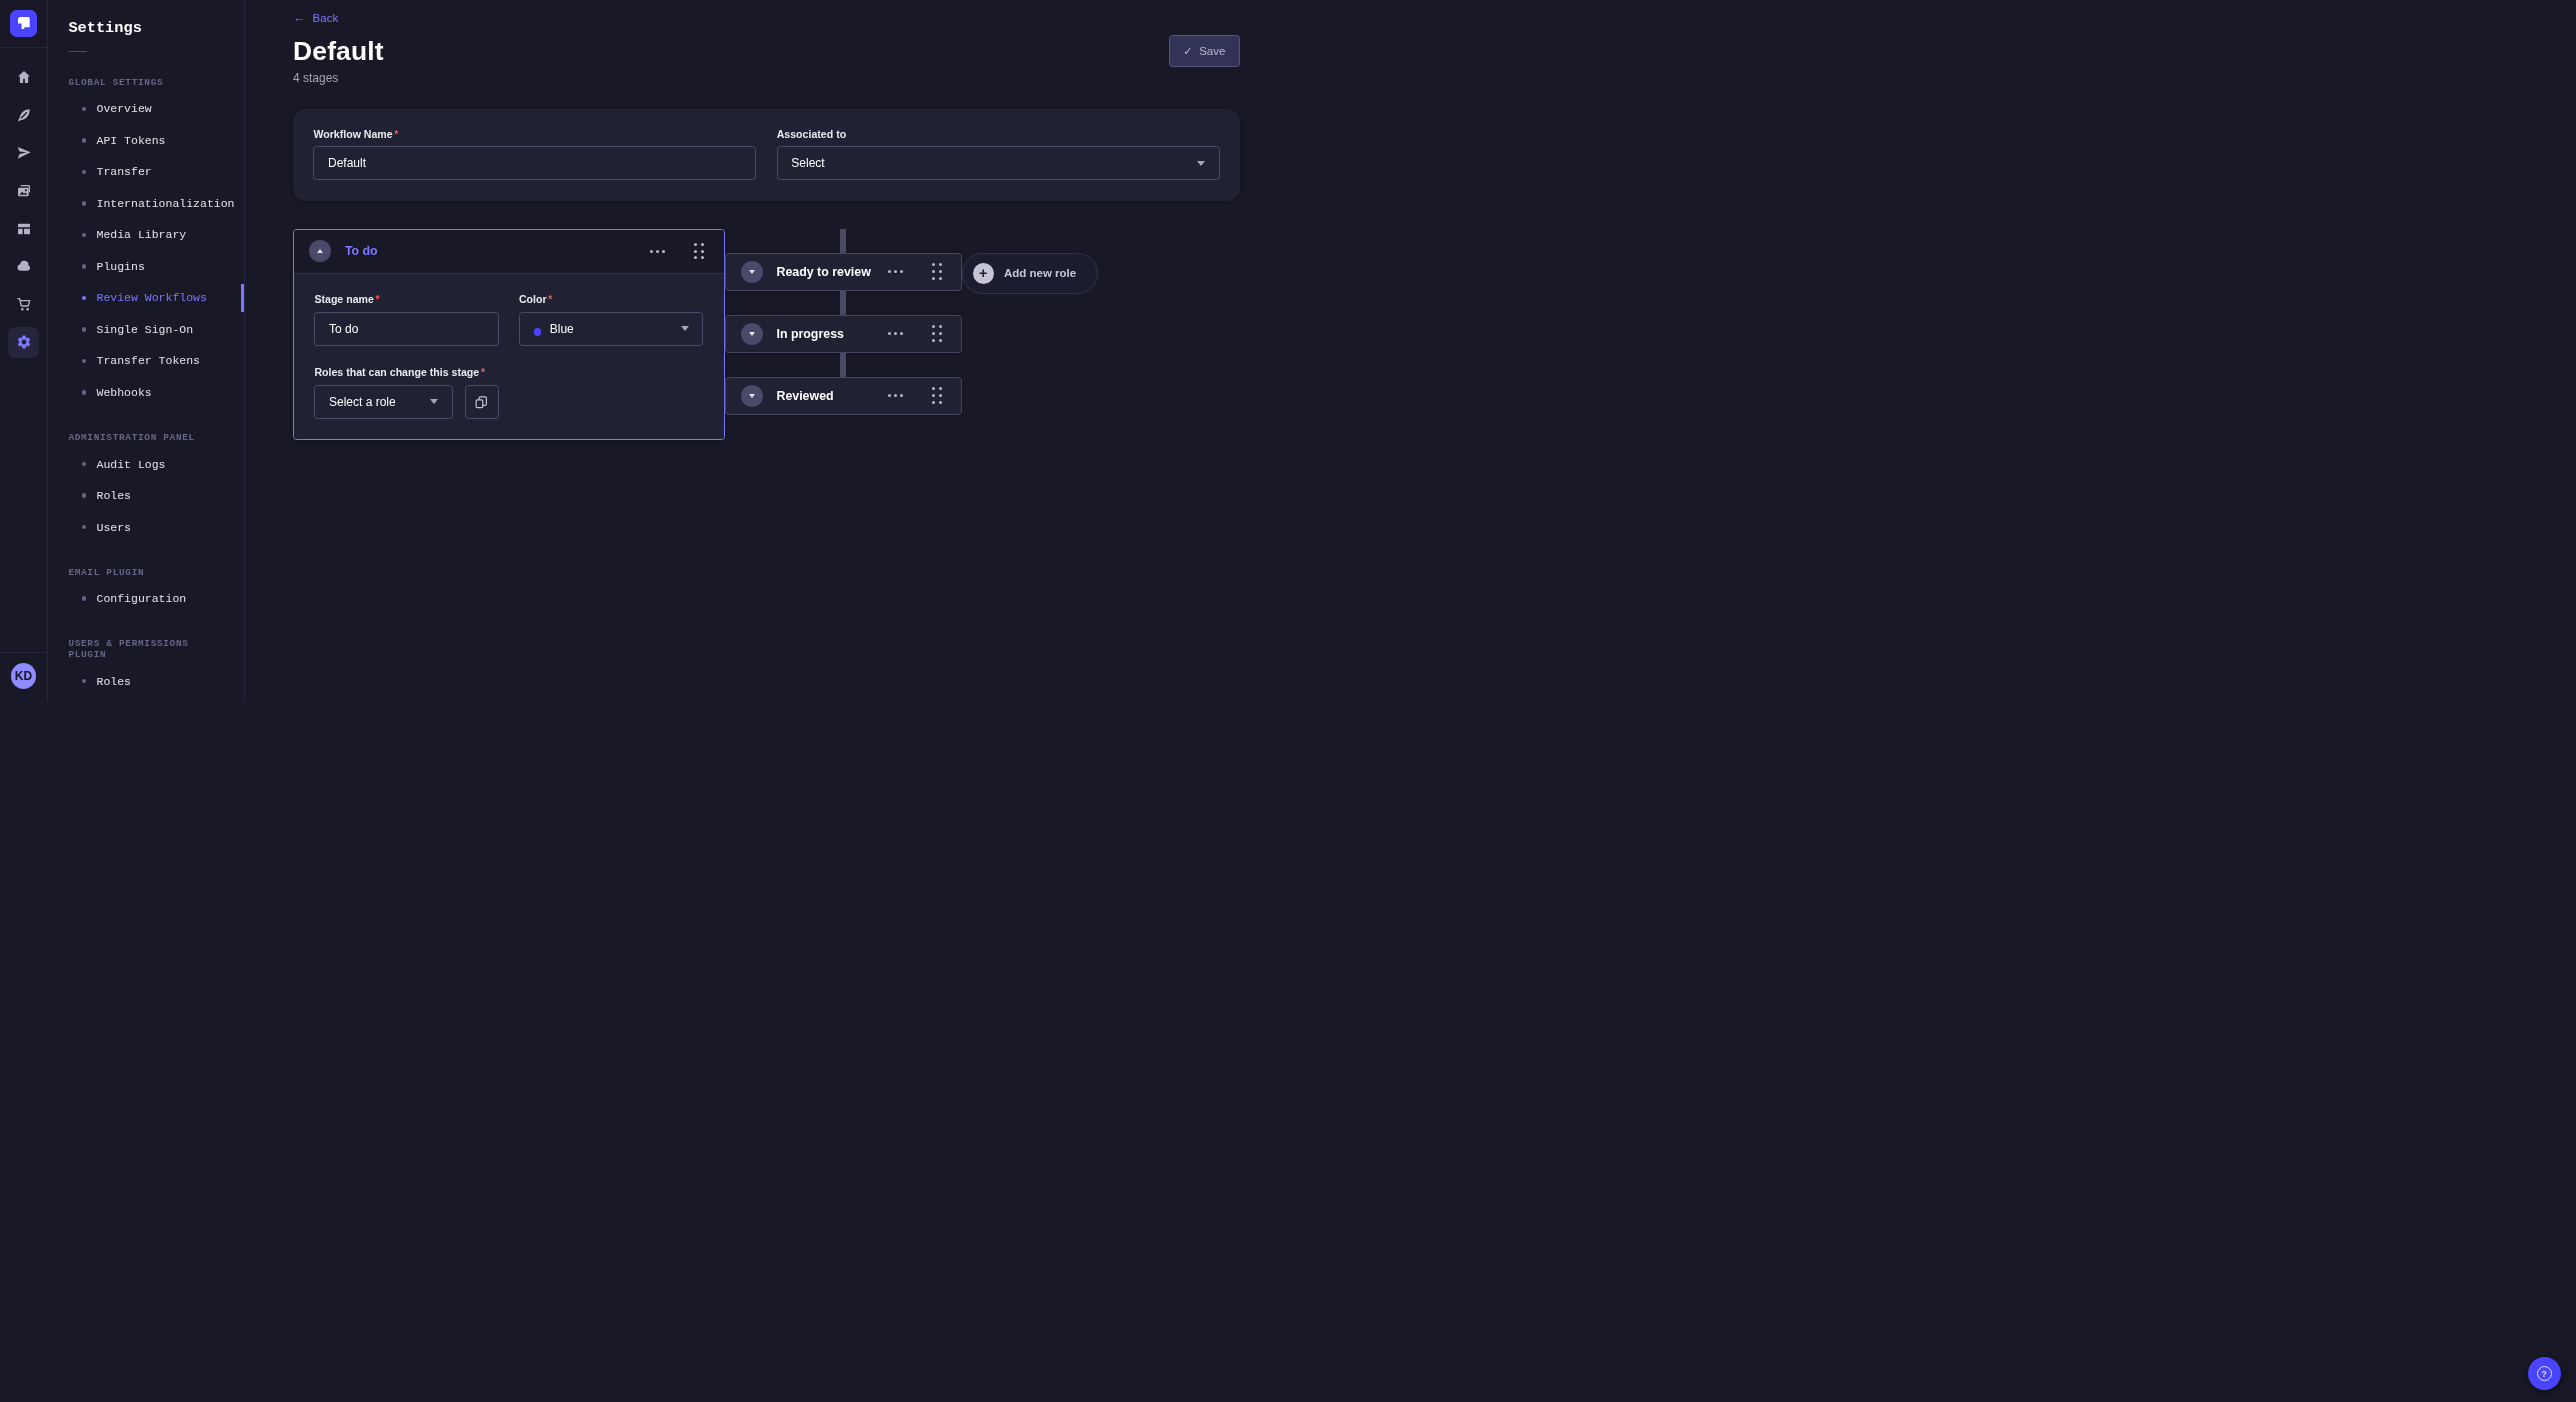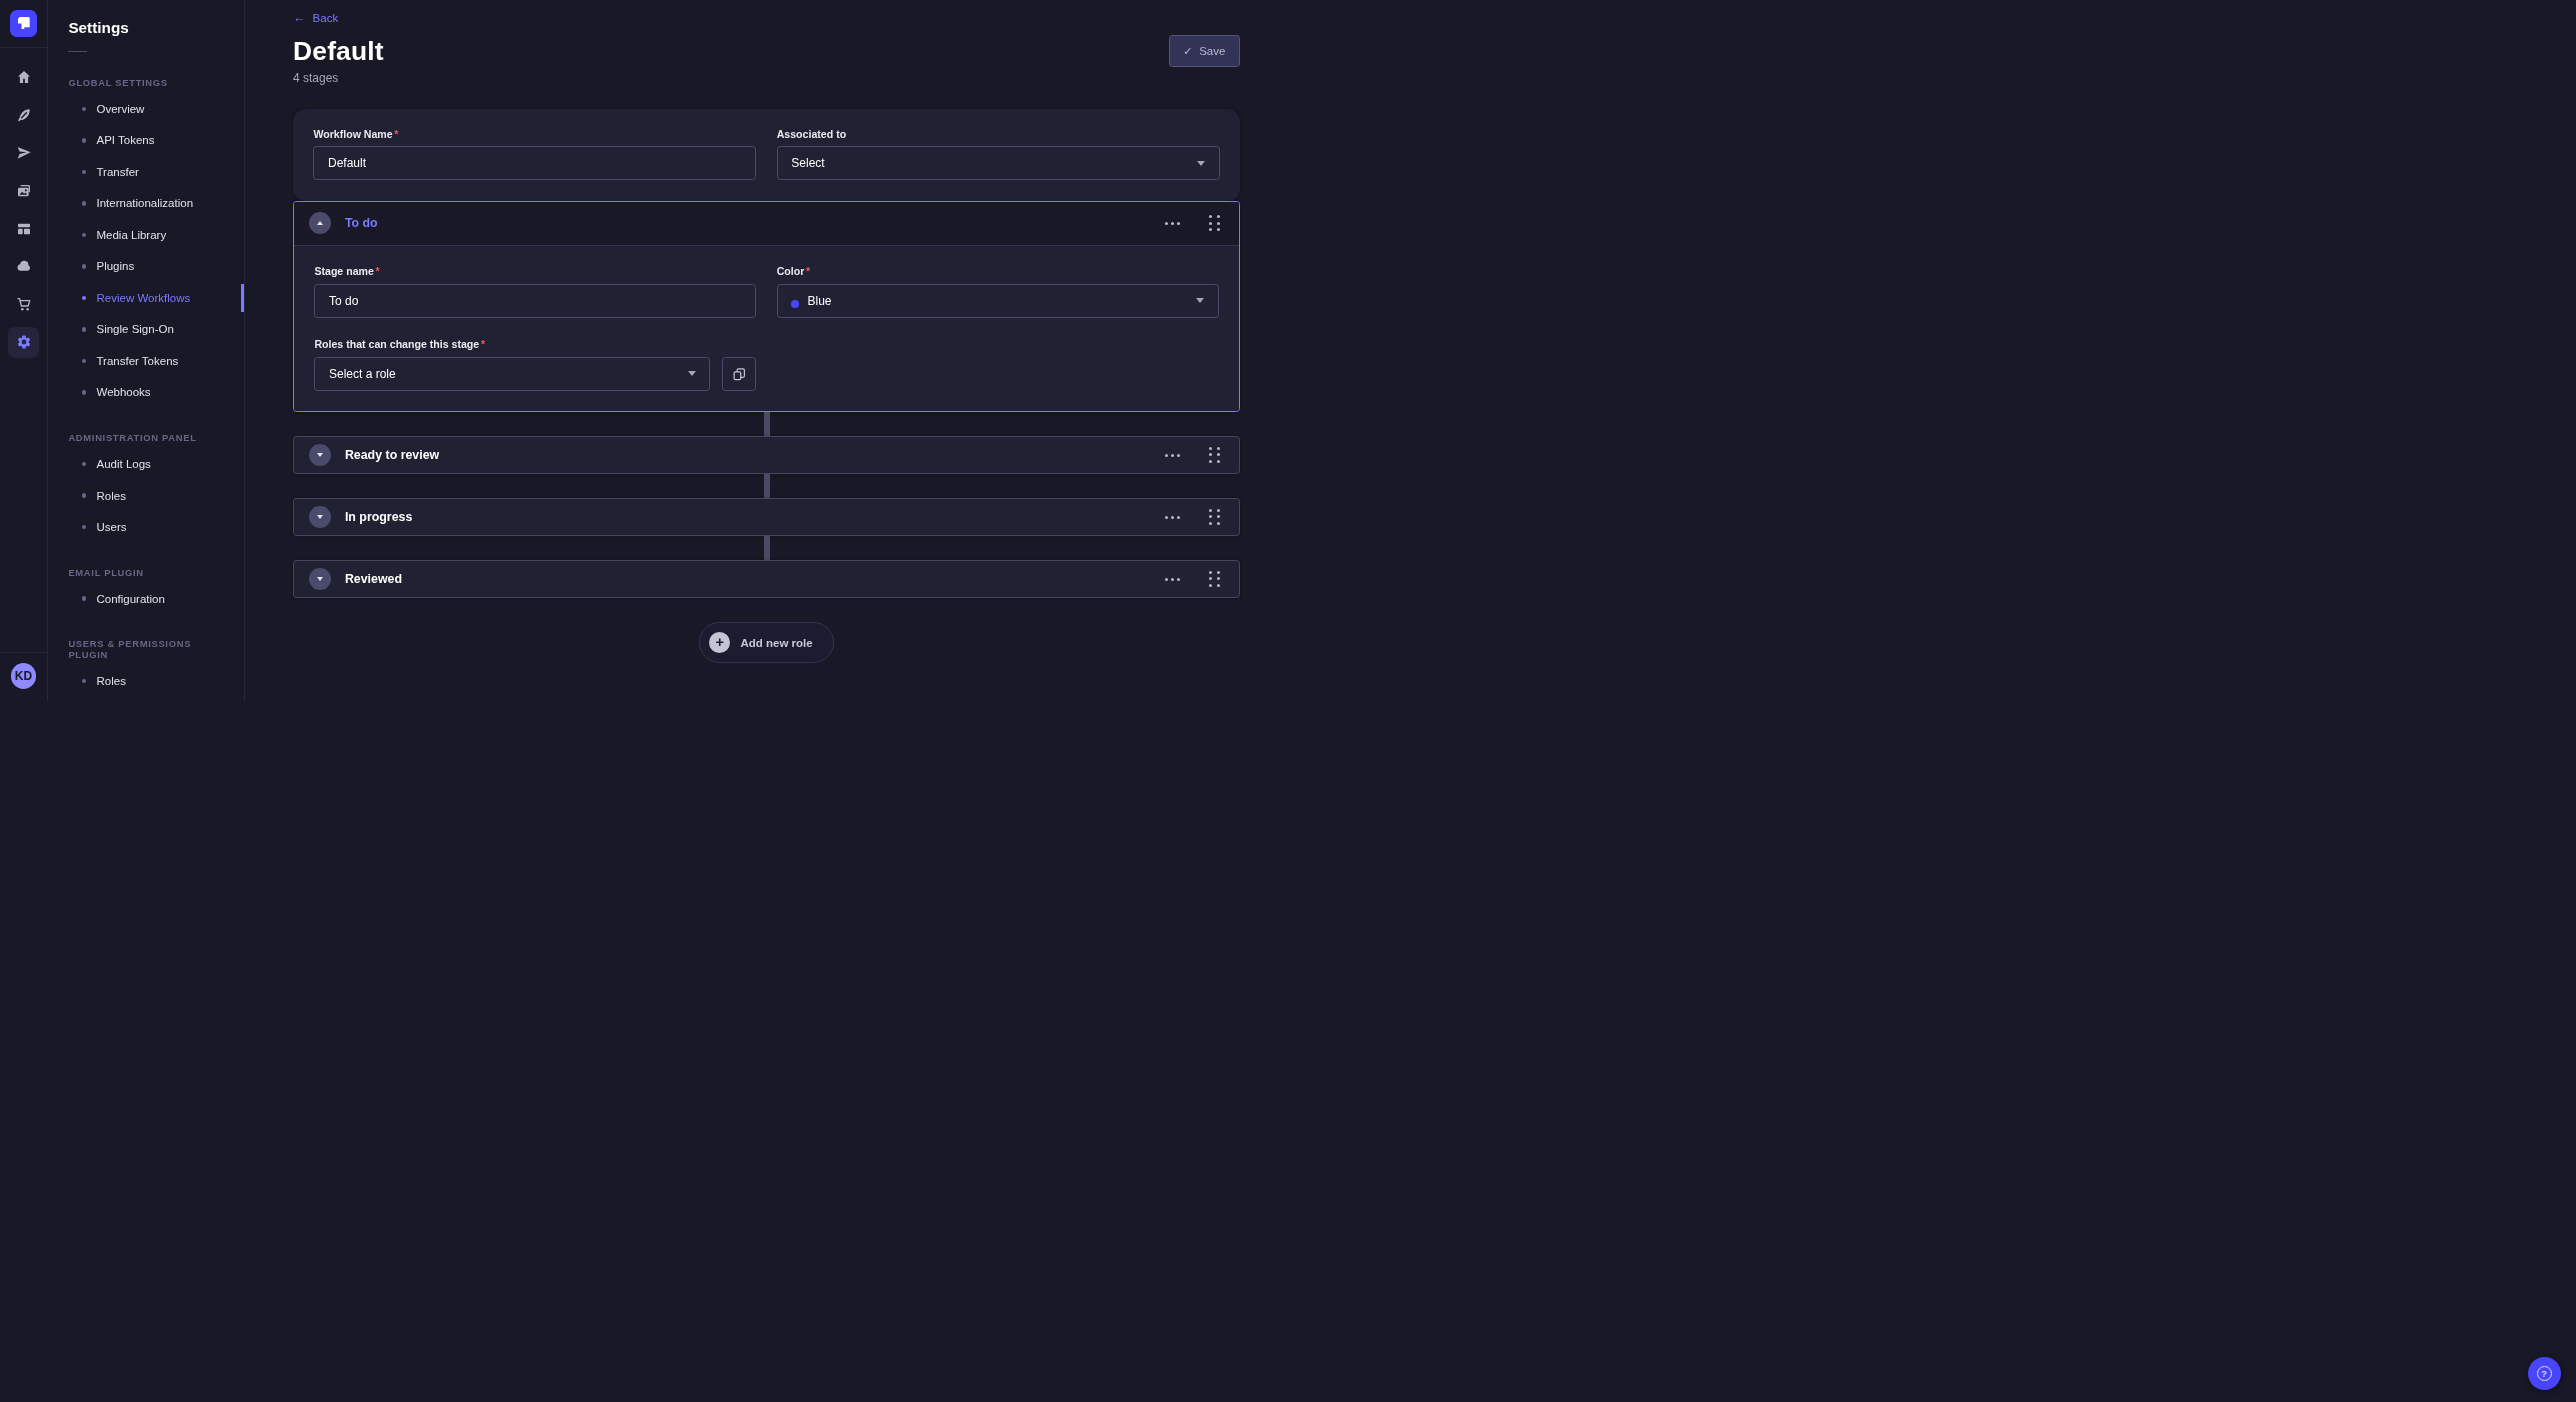--- a/index.html
+++ b/index.html
@@ -33,21 +33,21 @@
   .rail-btn.active svg { fill:#7b79ff; }
   .rail-spacer { flex:1; }
   .rail-bottom { width:100%; border-top:0.9px solid #262640; padding:10.2px 0 12px; display:flex; justify-content:center; }
   .avatar {
     width:25.6px; height:25.6px; border-radius:50%; background:#8e8aff; color:#181826;
     font-size:12px; font-weight:700; display:flex; align-items:center; justify-content:center; cursor:pointer;
   }
   
   .subnav {
     width:197px; flex:0 0 197px; background:#181826; border-right:0.9px solid #262640;
-    padding-top:19px; overflow:hidden; position:relative;
+    padding-top:19px; overflow:hidden; position:relative;font-family:Liberation Mono, monospace;
   }
   .subnav-title { font-size:15.3px; font-weight:700; color:#fff; padding:0 20.4px; }
   .subnav-divider { width:19px; height:0.9px; background:#4a4a6a; margin:13.6px 0 0 20.4px; }
   .snav-section-label {
     padding:0 20.4px; margin:24px 0 5.1px; font-size:9.4px; font-weight:700;
     color:#666687; letter-spacing:0.7px;
   }
   .snav-section:first-child .snav-section-label { margin-top:25.6px; }
   .snav-item {
     height:31.5px; display:flex; align-items:center; gap:10.2px; padding-left:34px;
@@ -86,21 +86,21 @@
     display:flex; align-items:center; padding:0 13.6px; font-size:12px; color:#fff; width:100%;
   }
   input.control { outline:none; font-family:inherit; }
   .select { justify-content:space-between; cursor:pointer; }
   .placeholder { color:#ffffff; }
   .caret { width:0; height:0; border-left:4.3px solid transparent; border-right:4.3px solid transparent; border-top:5.1px solid #a5a5ba; }
   .select-left { display:flex; align-items:flex-end; gap:8.5px; }
   .color-dot { width:7.7px; height:7.7px; border-radius:50%; }
 
   
-  .stages { display:flex; flex-direction:column; }
+  .stages { margin-top:28px; display:flex; flex-direction:row; }
   .connector { width:6px; height:24px; background:#4a4a64; margin:0 auto; }
   .stage-card {
     background:#212134; border:0.9px solid #45455f; border-radius:3.4px;
     height:38px; display:flex; align-items:center; padding:0 15.3px; gap:13.6px;
     box-shadow:0 0.9px 3.4px rgba(0,0,0,.2);
   }
   .stage-card.expanded { display:block; height:auto; padding:0; border:1.7px solid #7b79ff; overflow:hidden; }
   .stage-head { height:43px; display:flex; align-items:center; gap:13.6px; padding:0 15.3px; background:#181826; }
   .toggle {
     width:22px; height:22px; border-radius:50%; border:none; background:#4a4a6a;

